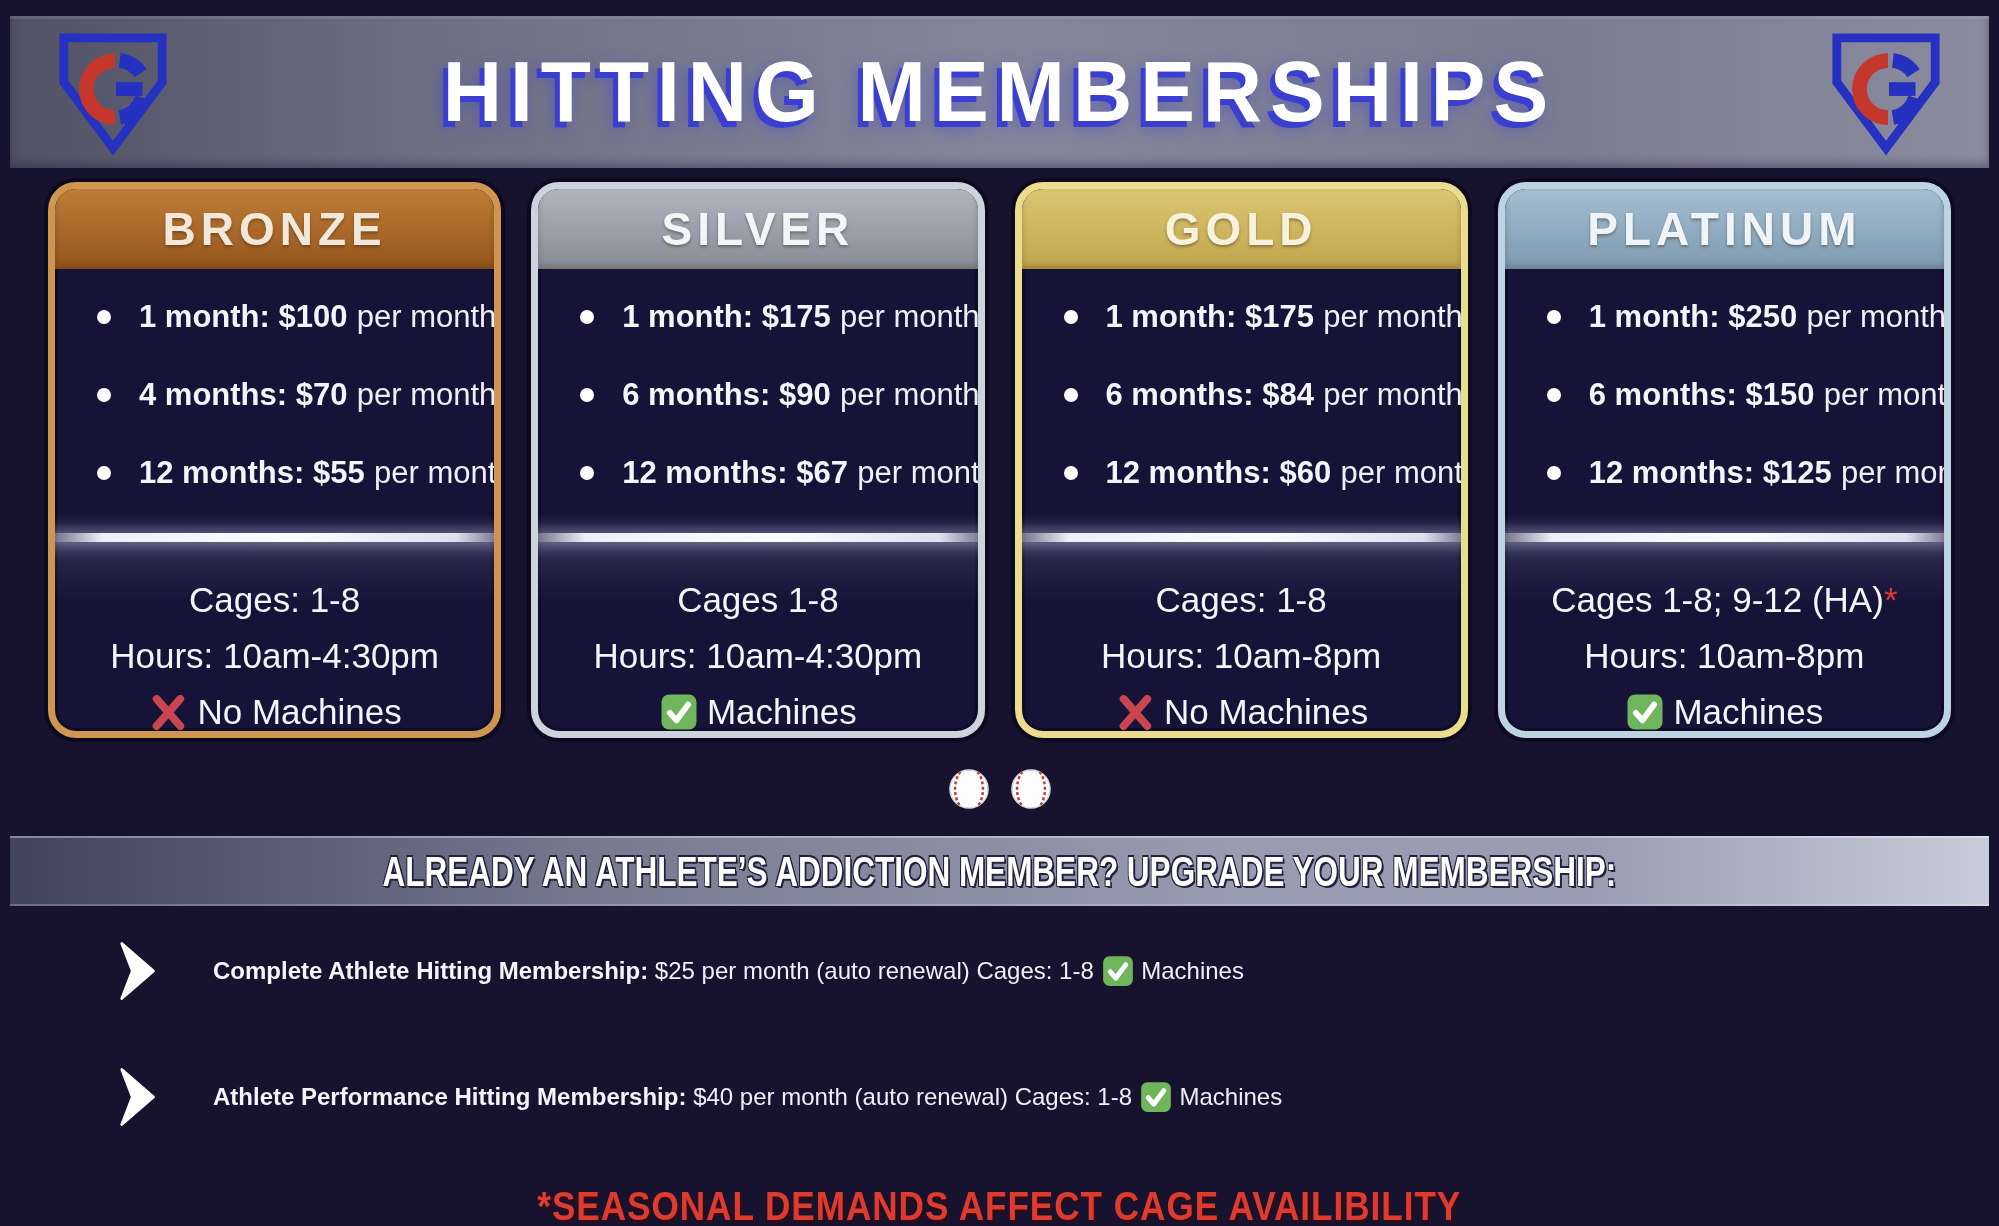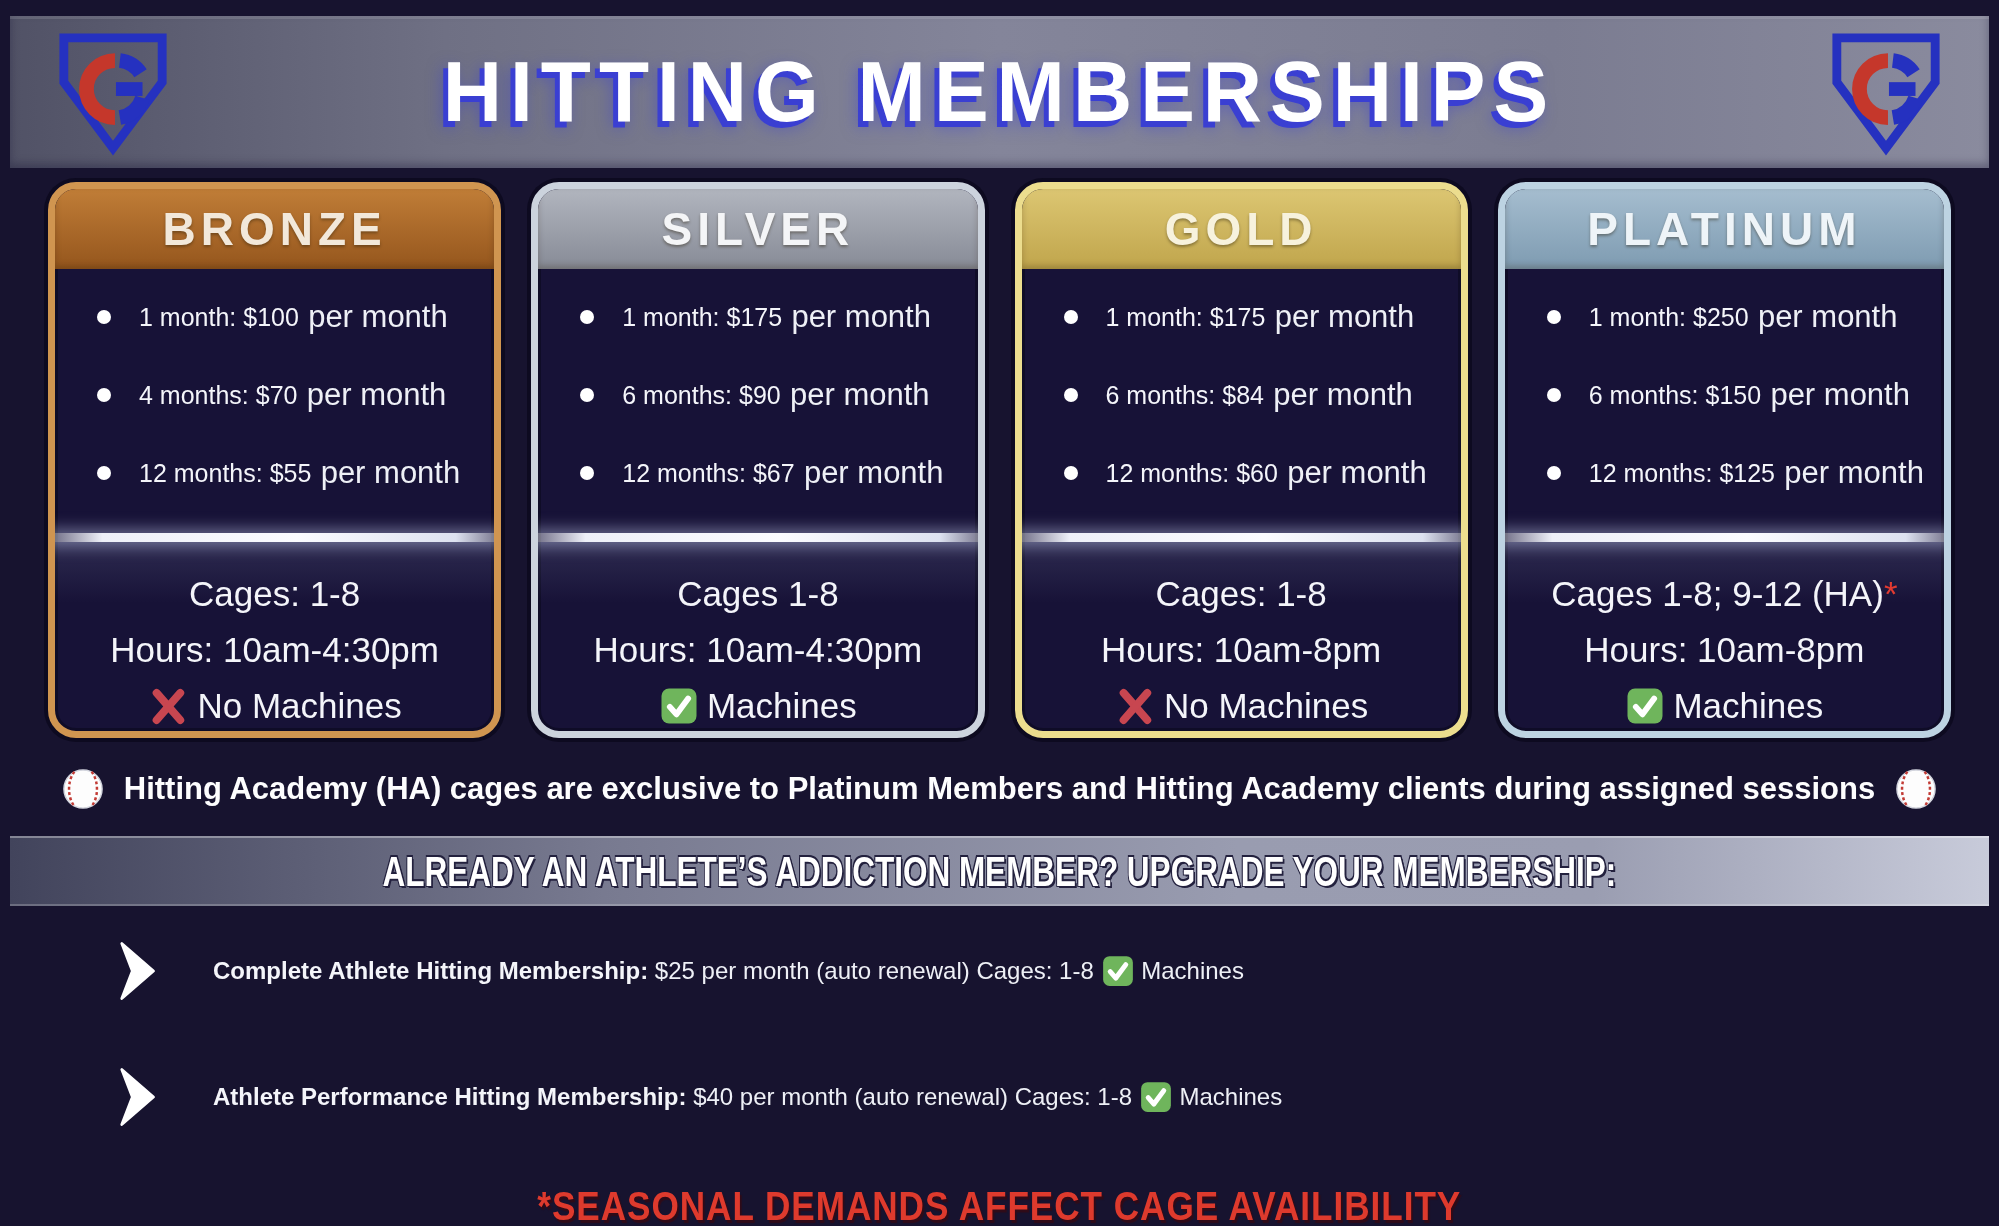--- a/index.html
+++ b/index.html
@@ -44,29 +44,29 @@
     display:flex; align-items:center; justify-content:center;
   }
   .card-head h2 {
     font-size:46px; font-weight:bold; letter-spacing:5px;
     color:var(--title_color);
     text-shadow:0 2px 3px rgba(40,30,10,.4);
   }
   .plans { list-style:none; flex:1; padding:30px 6px 0 42px; }
   .plans li { display:flex; align-items:center; margin-bottom:42px; }
   .dot { width:14px; height:14px; border-radius:50%; background:#ffffff; margin-right:28px; flex:none; }
-  .plan-strong { font-size:25px; font-weight:normal; white-space:nowrap; }
+  .plan-strong { font-size:31px; font-weight:bold; white-space:nowrap; }
   .plan-rest { font-size:31px; font-weight:normal; margin-left:.3em; color:#eef0f6; white-space:nowrap; }
   .divider {
     height:9px; flex:none; margin:0 -7px;
     background:linear-gradient(90deg,rgba(244,246,252,.35),#eef0f8 12%,#fbfcff 55%,#dde2f0 90%,rgba(244,246,252,.4));
     box-shadow:0 0 16px 3px rgba(214,224,255,.5);
   }
   .details {
-    flex:none; height:218px; text-align:center; padding-top:24px;
+    flex:none; height:218px; text-align:center; padding-top:30px;
     background:linear-gradient(180deg,rgba(185,195,235,.14),rgba(185,195,235,0) 28%);
     font-size:35px; line-height:56px; color:#f4f5fa;
   }
   .mach-row { display:flex; align-items:center; justify-content:center; gap:8px; }
   .asterisk { color:#e23b31; font-weight:normal; }
   
   .ha-note {
     margin-top:30px; display:flex; align-items:center; justify-content:center; gap:20px;
     font-size:31px; font-weight:bold; color:#fdfdfe;
   }
@@ -280,21 +280,20 @@
 </main>
 
 <p class="ha-note">
   <span class="inline-icon">
     <svg viewBox="0 0 44 44" width="42" height="42">
         <circle cx="22" cy="22" r="20" fill="#fdfdfd" stroke="#d3d5de" stroke-width="1.5"></circle>
         <path d="M13 4 C5.5 13, 5.5 31, 13 40" fill="none" stroke="#c23b35" stroke-width="2.6" stroke-dasharray="3 2.6"></path>
         <path d="M31 4 C38.5 13, 38.5 31, 31 40" fill="none" stroke="#c23b35" stroke-width="2.6" stroke-dasharray="3 2.6"></path>
       </svg>
   </span>
-  <span>Hitting Academy (HA) cages are exclusive to Platinum Members and Hitting Academy clients during assigned sessions</span>
   <span class="inline-icon">
     <svg viewBox="0 0 44 44" width="42" height="42">
         <circle cx="22" cy="22" r="20" fill="#fdfdfd" stroke="#d3d5de" stroke-width="1.5"></circle>
         <path d="M13 4 C5.5 13, 5.5 31, 13 40" fill="none" stroke="#c23b35" stroke-width="2.6" stroke-dasharray="3 2.6"></path>
         <path d="M31 4 C38.5 13, 38.5 31, 31 40" fill="none" stroke="#c23b35" stroke-width="2.6" stroke-dasharray="3 2.6"></path>
       </svg>
   </span>
 </p>
 
 <div class="upgrade-banner">

